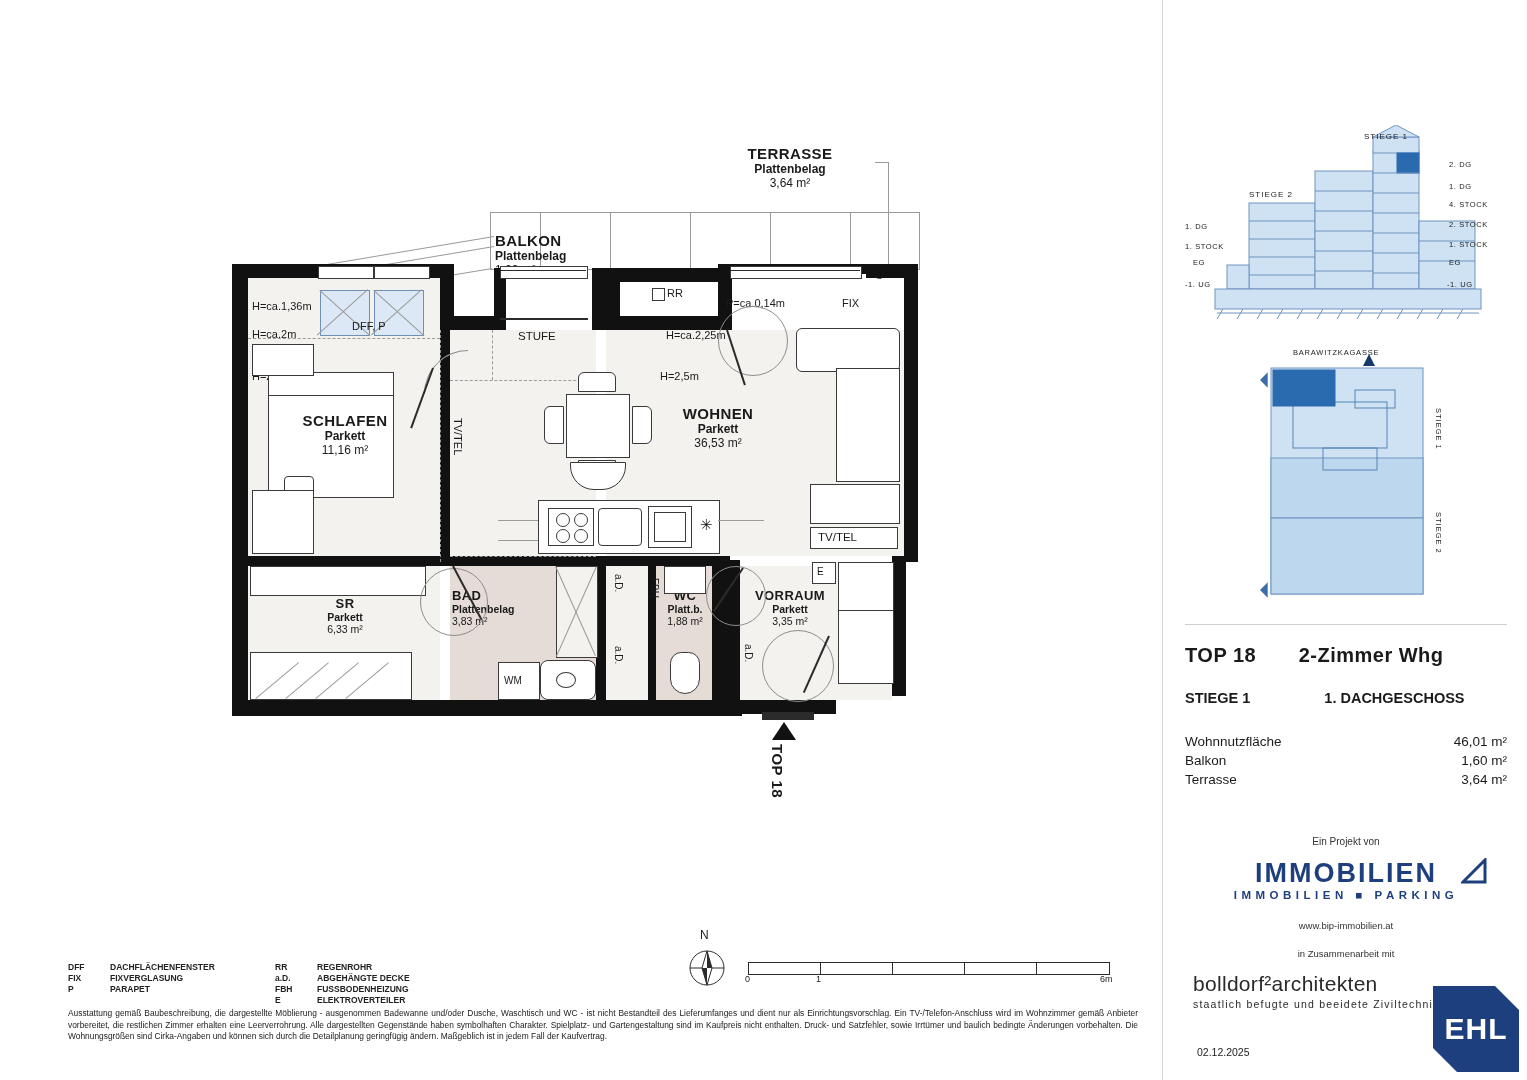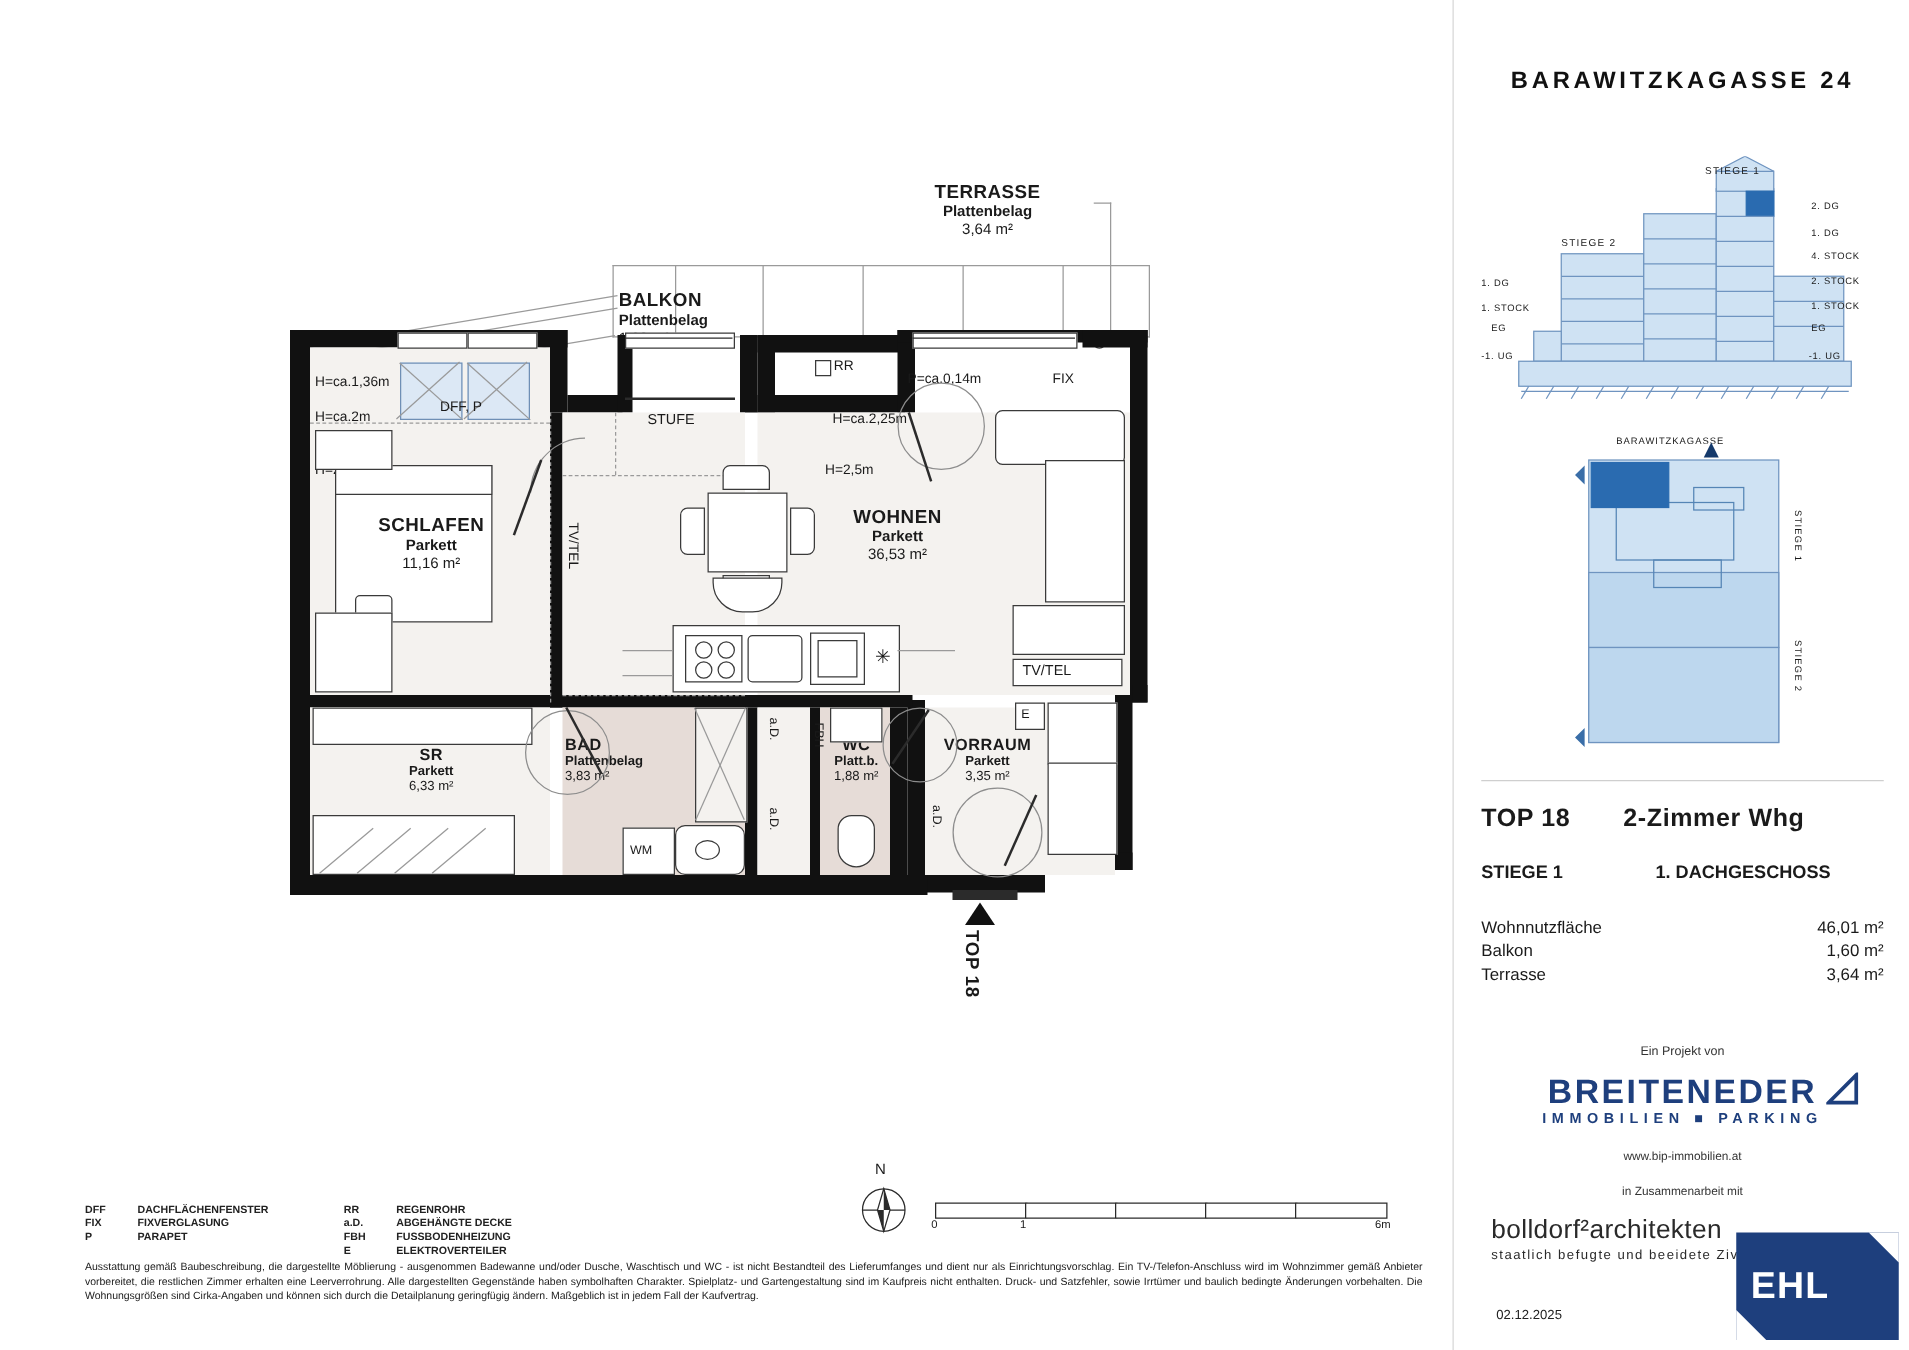--- a/index.html
+++ b/index.html
@@ -59,21 +59,21 @@
   .proj{position:absolute;left:0;top:836px;width:362px;text-align:center;font-size:10px;color:#333;}
   .brand{position:absolute;left:0;top:858px;width:362px;text-align:center;}
   .brand .b1{font-size:27px;font-weight:bold;letter-spacing:2px;color:#1e3f7d;}
   .brand .b2{font-size:11.5px;letter-spacing:4.5px;color:#1e3f7d;font-weight:bold;}
   .web{position:absolute;left:0;top:920px;width:362px;text-align:center;font-size:9.5px;color:#333;}
   .coop{position:absolute;left:0;top:948px;width:362px;text-align:center;font-size:9.5px;color:#333;}
   .arch{position:absolute;left:28px;top:972px;width:300px;}
   .arch .a1{font-size:21px;color:#2a2a2a;letter-spacing:.3px;}
   .arch .a2{font-size:10.5px;color:#2a2a2a;letter-spacing:1.2px;margin-top:2px;}
   .date{position:absolute;left:32px;top:1046px;font-size:10.5px;color:#222;}
-  .ehl{position:absolute;right:8px;bottom:8px;width:86px;height:86px;background:#1e3f7d;color:#fff;padding-left:44px;}
+  .ehl{position:absolute;right:8px;bottom:8px;width:86px;height:86px;background:#1e3f7d;color:#fff;}
   .ehl span{position:absolute;left:0;top:0;width:86px;height:86px;display:flex;align-items:center;justify-content:center;font-size:30px;font-weight:bold;letter-spacing:1px;}
   .ehlnotch{position:absolute;right:0;top:0;width:0;height:0;border-top:24px solid #fff;border-left:24px solid transparent;}
   .ehlnotch2{position:absolute;left:0;bottom:0;width:0;height:0;border-bottom:24px solid #fff;border-right:24px solid transparent;}
   .hrline{position:absolute;background:#cfcfcf;height:1px;}
   .compass{position:absolute;left:676px;top:928px;width:62px;height:62px;}
 </style>
 </head>
 <body>
 
 <div class="divider"></div>
@@ -336,21 +336,20 @@
         <span>ELEKTROVERTEILER</span>
     </div>
   </div>
 
   <div class="disclaimer">Ausstattung gemäß Baubeschreibung, die dargestellte Möblierung - ausgenommen Badewanne und/oder Dusche, Waschtisch und WC - ist nicht Bestandteil des Lieferumfanges und dient nur als Einrichtungsvorschlag. Ein TV-/Telefon-Anschluss wird im Wohnzimmer gemäß Anbieter vorbereitet, die restlichen Zimmer erhalten eine Leerverrohrung. Alle dargestellten Gegenstände haben symbolhaften Charakter. Spielplatz- und Gartengestaltung sind im Kaufpreis nicht enthalten. Druck- und Satzfehler, sowie Irrtümer und baulich bedingte Änderungen vorbehalten. Die Wohnungsgrößen sind Cirka-Angaben und können sich durch die Detailplanung geringfügig ändern. Maßgeblich ist in jedem Fall der Kaufvertrag.</div>
 </div>
 
 <div class="side">
 
   <div class="addr">
-    <div>BARAWITZKAGASSE 24</div>
   </div>
 
   <div class="keymap">
     <svg width="320" height="200" viewBox="0 0 320 200">
       <g fill="#cfe2f3" stroke="#6f94c0" stroke-width="1">
         <rect x="62" y="78" width="66" height="86"></rect>
         <rect x="128" y="46" width="58" height="118"></rect>
         <rect x="186" y="26" width="46" height="138"></rect>
         <rect x="186" y="12" width="46" height="16"></rect>
         <rect x="232" y="96" width="56" height="68"></rect>
@@ -463,21 +462,21 @@
     </div>
     <div class="row">
       <span>Terrasse</span>
       <span>3,64 m²</span>
     </div>
   </div>
 
   <div class="proj">Ein Projekt von</div>
 
   <div class="brand">
-    <div class="b1">BREITENEDER</div>
+    <div class="b1">IMMOBILIEN</div>
     <div class="b2">IMMOBILIEN  ■  PARKING</div>
   </div>
   <svg style="position:absolute;left:296px;top:858px;" width="26" height="26" viewBox="0 0 26 26">
     <path d="M2 24 L24 2 L24 24 Z" fill="none" stroke="#1e3f7d" stroke-width="3"></path>
   </svg>
 
   <div class="web">www.bip-immobilien.at</div>
   <div class="coop">in Zusammenarbeit mit</div>
 
   <div class="arch">

